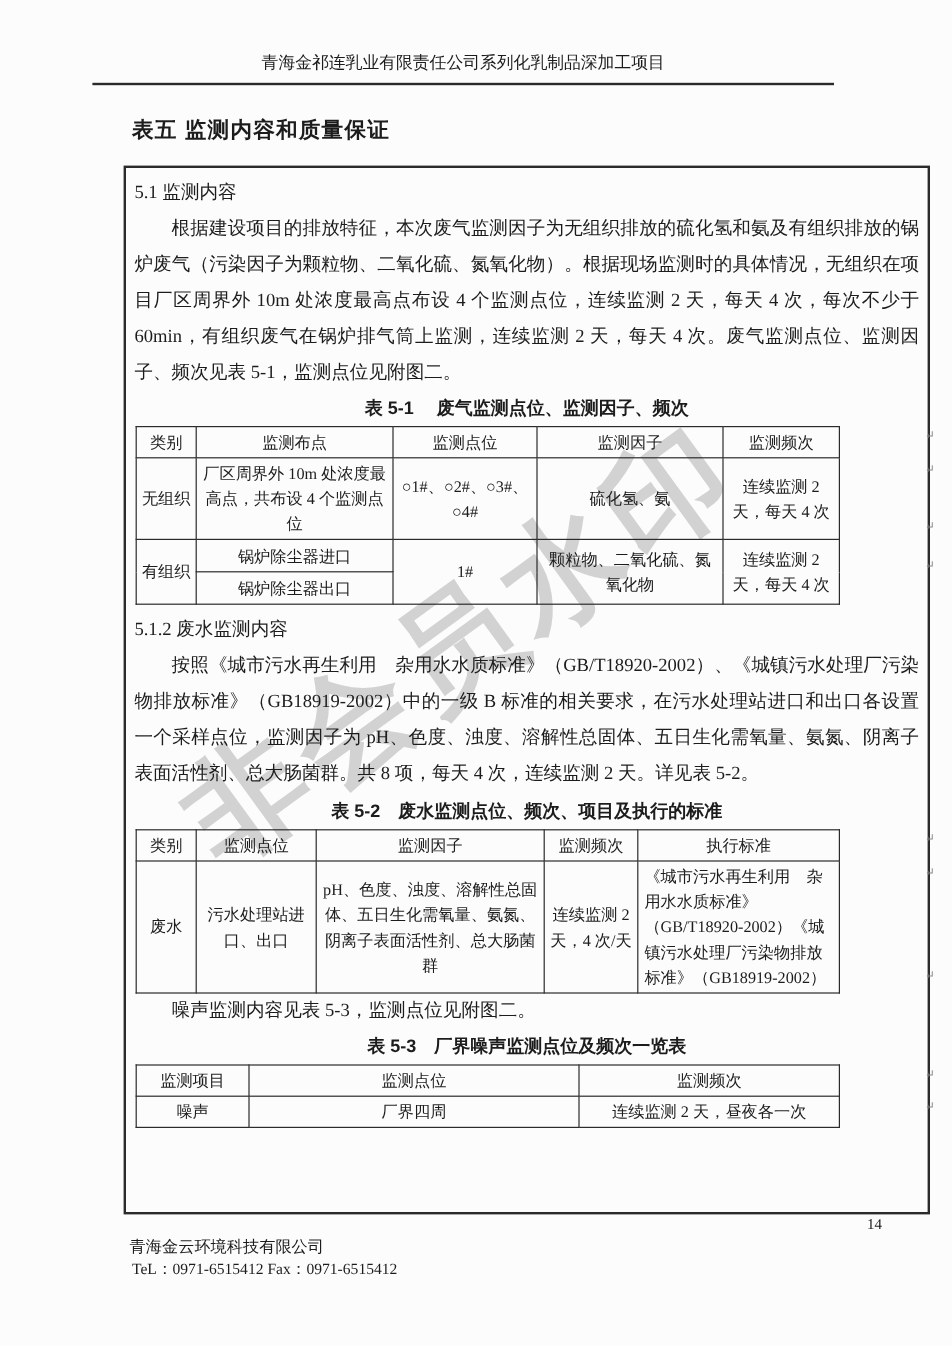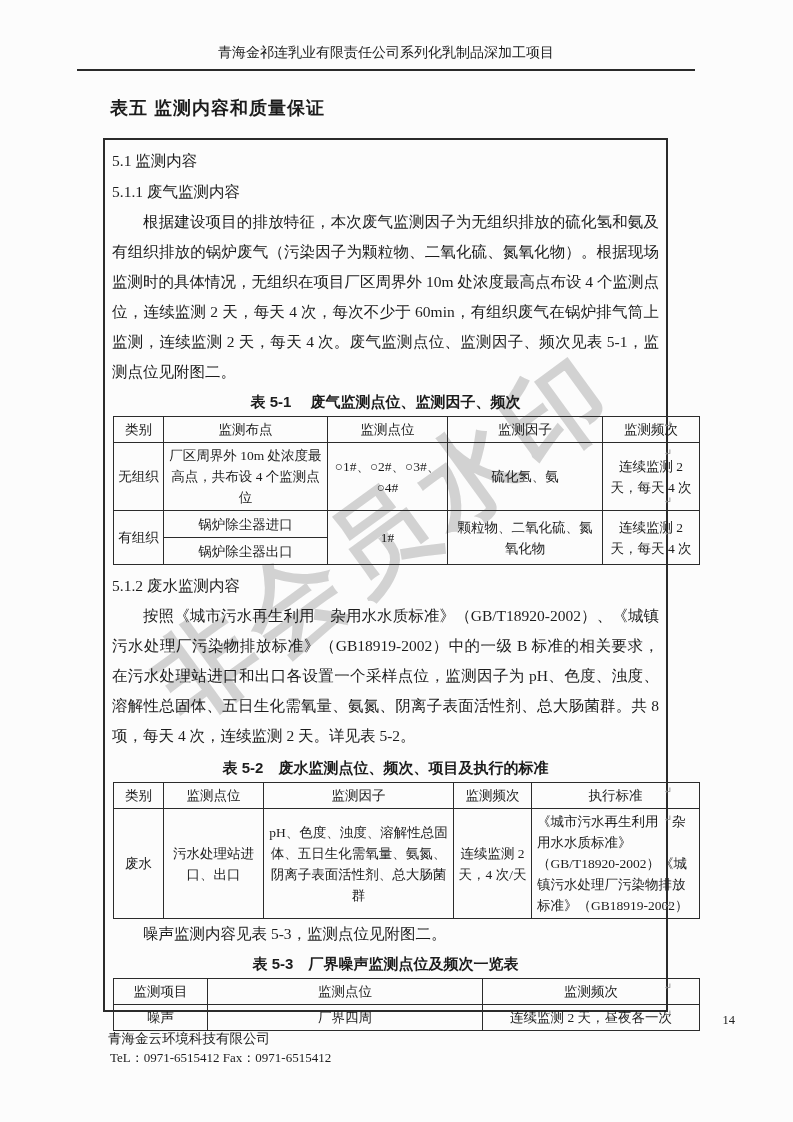--- a/index.html
+++ b/index.html
@@ -40,21 +40,21 @@
     top:96px;left:110px;
     font-family:Liberation Sans, sans-serif;
     font-weight:bold;
     font-size:18px;
     letter-spacing:1px;
     z-index:2;
   }
   .main-box{
     position:absolute;
     left:103px;top:138px;
-    width:565px;height:874px;
+    width:672px;height:874px;
     border:2px solid #2b2b2b;
     box-sizing:border-box;
     padding:3px 7px;
     z-index:1;
   }
   .sec{
     font-size:15.5px;
     line-height:31px;
     margin:0;
   }
@@ -136,21 +136,20 @@
 
 <div class="watermark">非会员水印</div>
 
 <div class="doc-header">青海金祁连乳业有限责任公司系列化乳制品深加工项目</div>
 
 <div class="page-title">表五 监测内容和质量保证</div>
 
 <div class="main-box">
 
   <p class="sec mt1">5.1 监测内容</p>
-  <p class="sec">5.1.1 废气监测内容</p>
   <p class="para">根据建设项目的排放特征，本次废气监测因子为无组织排放的硫化氢和氨及有组织排放的锅炉废气（污染因子为颗粒物、二氧化硫、氮氧化物）。根据现场监测时的具体情况，无组织在项目厂区周界外 10m 处浓度最高点布设 4 个监测点位，连续监测 2 天，每天 4 次，每次不少于 60min，有组织废气在锅炉排气筒上监测，连续监测 2 天，每天 4 次。废气监测点位、监测因子、频次见表 5-1，监测点位见附图二。</p>
 
   <div class="tbl-title">表 5-1　 废气监测点位、监测因子、频次</div>
   <div class="tbl-wrap">
     <table class="t51">
       <colgroup>
           <col class="c1">
           <col class="c2">
           <col class="c3">
           <col class="c4">

